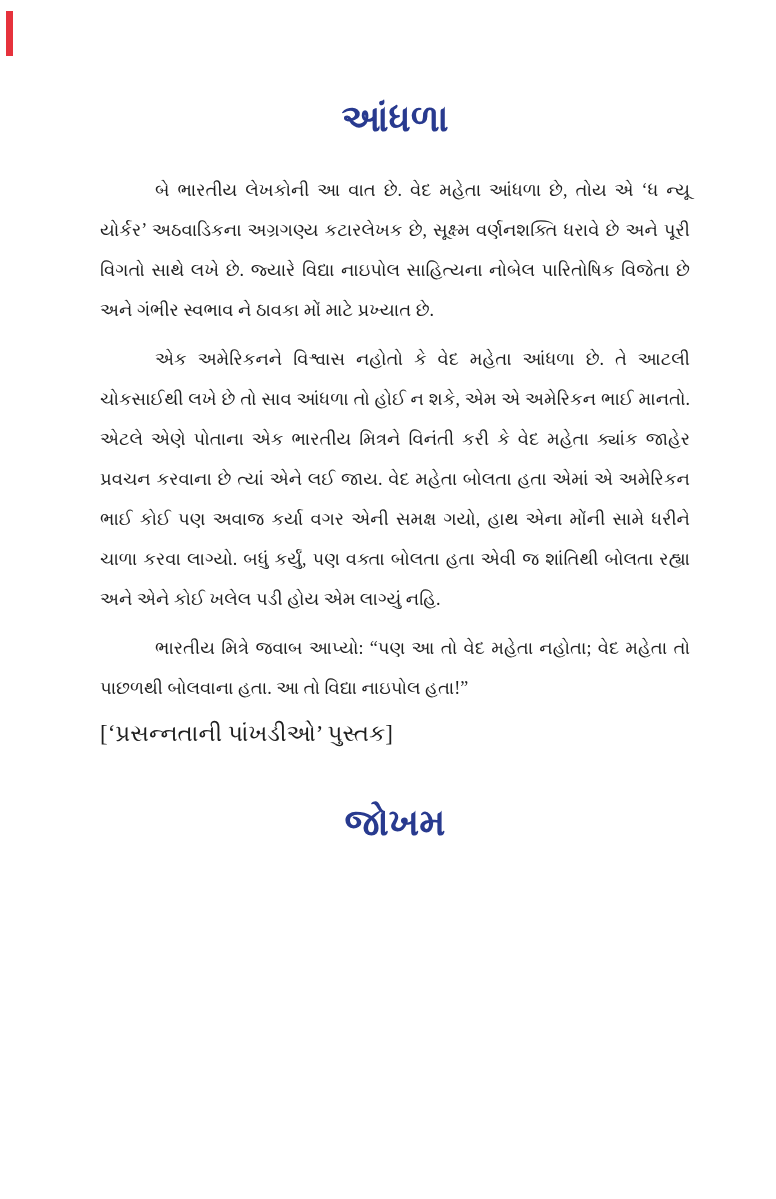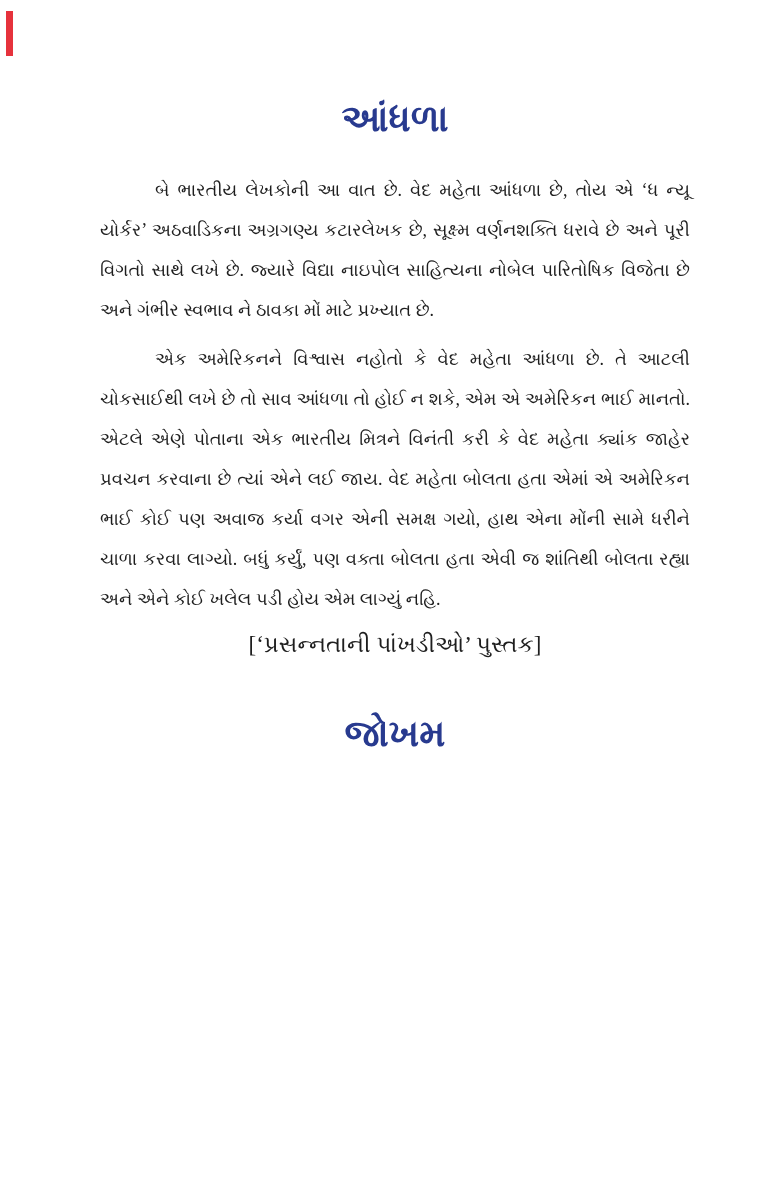--- a/index.html
+++ b/index.html
@@ -43,21 +43,21 @@
     line-height: 40px;
     color: #1e1e1e;
     text-align: justify;
     text-indent: 55px;
     margin: 0 0 9px 0;
   }
   .attribution {
     font-size: 23px;
     line-height: 32px;
     color: #1e1e1e;
-    text-align: center;
+    text-align: left;
     margin: 10px 0 0 0;
   }
   .page-footer {
     position: absolute;
     left: 0;
     top: 1066px;
     width: 776px;
     text-align: center;
     font-size: 17px;
     line-height: 24px;
@@ -81,20 +81,21 @@
 <div class="page">
 
   <div class="corner-mark"></div>
 
   <div class="content">
 
     <h1 class="article-title">આંધળા</h1>
 
     <p class="body-para">બે ભારતીય લેખકોની આ વાત છે. વેદ મહેતા આંધળા છે, તોય એ ‘ધ ન્યૂ યોર્કર’ અઠવાડિકના અગ્રગણ્ય કટારલેખક છે, સૂક્ષ્મ વર્ણનશક્તિ ધરાવે છે અને પૂરી વિગતો સાથે લખે છે. જ્યારે વિદ્યા નાઇપોલ સાહિત્યના નોબેલ પારિતોષિક વિજેતા છે અને ગંભીર સ્વભાવ ને ઠાવકા મોં માટે પ્રખ્યાત છે.</p>
     <p class="body-para">એક અમેરિકનને વિશ્વાસ નહોતો કે વેદ મહેતા આંધળા છે. તે આટલી ચોકસાઈથી લખે છે તો સાવ આંધળા તો હોઈ ન શકે, એમ એ અમેરિકન ભાઈ માનતો. એટલે એણે પોતાના એક ભારતીય મિત્રને વિનંતી કરી કે વેદ મહેતા ક્યાંક જાહેર પ્રવચન કરવાના છે ત્યાં એને લઈ જાય. વેદ મહેતા બોલતા હતા એમાં એ અમેરિકન ભાઈ કોઈ પણ અવાજ કર્યા વગર એની સમક્ષ ગયો, હાથ એના મોંની સામે ધરીને ચાળા કરવા લાગ્યો. બધું કર્યું, પણ વક્તા બોલતા હતા એવી જ શાંતિથી બોલતા રહ્યા અને એને કોઈ ખલેલ પડી હોય એમ લાગ્યું નહિ.</p>
+    <p class="body-para">ભારતીય મિત્રે જવાબ આપ્યો: “પણ આ તો વેદ મહેતા નહોતા; વેદ મહેતા તો પાછળથી બોલવાના હતા. આ તો વિદ્યા નાઇપોલ હતા!”</p>
 
     <div class="attribution">[‘પ્રસન્નતાની પાંખડીઓ’ પુસ્તક]</div>
 
     <h1 class="article-title second">જોખમ</h1>
 
   </div>
 
   <div class="page-footer">અરધીસદીની વાચનયાત્રા (સમગ્ર) — 1802</div>
 
   <div class="nav-triangle">◀</div>

